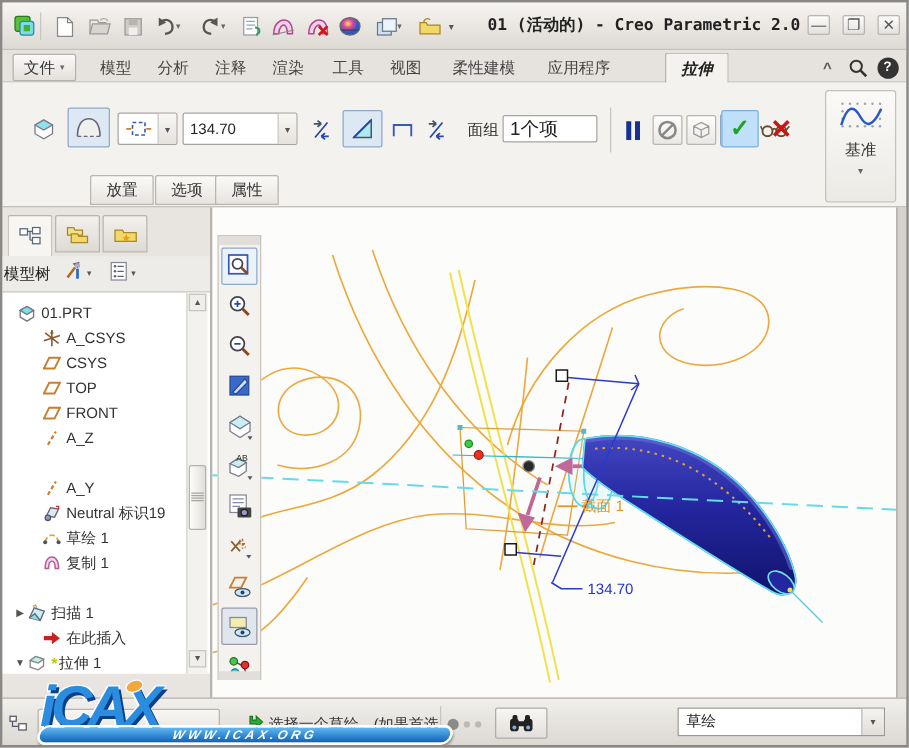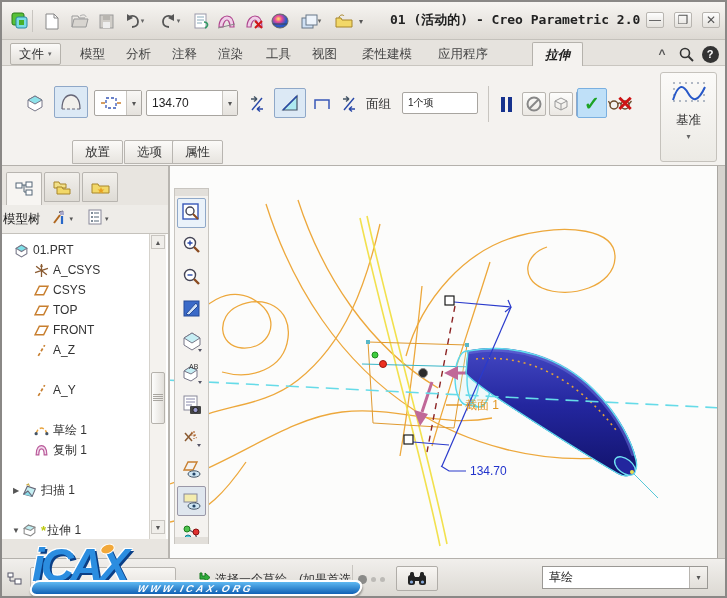--- a/index.html
+++ b/index.html
@@ -321,23 +321,23 @@
     </div>
 
     <div class="dbtn" style="left:334px;top:26px;width:26px;height:24px">
       <svg width="18" height="18">
           <path d="M3 4 L9 4 M9 4 L6 1.5 M9 4 L6 6.5" stroke="#456" stroke-width="1.4" fill="none"></path>
           <path d="M15 14 L9 14 M9 14 L12 11.5 M9 14 L12 16.5" stroke="#2848a8" stroke-width="1.4" fill="none"></path>
           <path d="M4 15 L14 3" stroke="#2848a8" stroke-width="1.4"></path>
         </svg>
     </div>
 
-    <div class="dlabel" style="left:364px;top:30px">面组</div>
+    <div class="dlabel" style="left:372px;top:30px">面组</div>
     <div class="combo" style="left:400px;top:26px;width:76px;height:22px">
-      <span class="dimfield" style="font-size:10px">1个项</span>
+      <span class="dimfield" style="font-size:15px">1个项</span>
     </div>
     <div class="vsep" style="left:486px;top:20px;height:36px"></div>
 
     <div class="dbtn" style="left:492px;top:26px;width:24px;height:24px">
       <span class="pausebar"></span>
         <span class="pausebar"></span>
     </div>
 
     <div class="dbtn raised" style="left:520px;top:26px;width:24px;height:24px">
       <svg width="16" height="16">
@@ -507,20 +507,29 @@
         </div>
       <div class="trow ind1" style="top:146px">
           <span class="gut"></span>
           <span class="ticon">
             <svg width="15" height="15">
               <use href="#i-axis"></use>
             </svg>
           </span>
           <span>A_Y</span>
         </div>
+      <div class="trow ind1" style="top:166px">
+          <span class="gut"></span>
+          <span class="ticon">
+            <svg width="15" height="15">
+              <use href="#i-neutral"></use>
+            </svg>
+          </span>
+          <span>Neutral 标识19</span>
+        </div>
       <div class="trow ind1" style="top:186px">
           <span class="gut"></span>
           <span class="ticon">
             <svg width="15" height="15">
               <use href="#i-sketch"></use>
             </svg>
           </span>
           <span>草绘 1</span>
         </div>
       <div class="trow ind1" style="top:206px">
@@ -533,20 +542,29 @@
           <span>复制 1</span>
         </div>
       <div class="trow" style="top:246px;padding-left:8px">
           <span class="gut">▶</span>
           <span class="ticon">
             <svg width="15" height="15">
               <use href="#i-sweep"></use>
             </svg>
           </span>
           <span>扫描 1</span>
+        </div>
+      <div class="trow ind1" style="top:266px">
+          <span class="gut"></span>
+          <span class="ticon">
+            <svg width="15" height="15">
+              <use href="#i-insarrow"></use>
+            </svg>
+          </span>
+          <span>在此插入</span>
         </div>
       <div class="trow" style="top:286px;padding-left:8px">
           <span class="gut">▼</span>
           <span class="ticon">
             <svg width="15" height="15">
               <use href="#i-extrude"></use>
             </svg>
           </span>
           <span class="ast">*</span>
           <span>拉伸 1</span>

